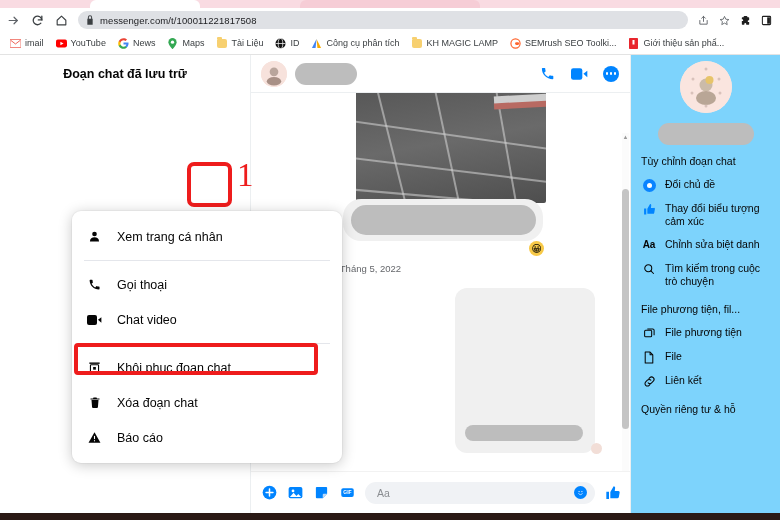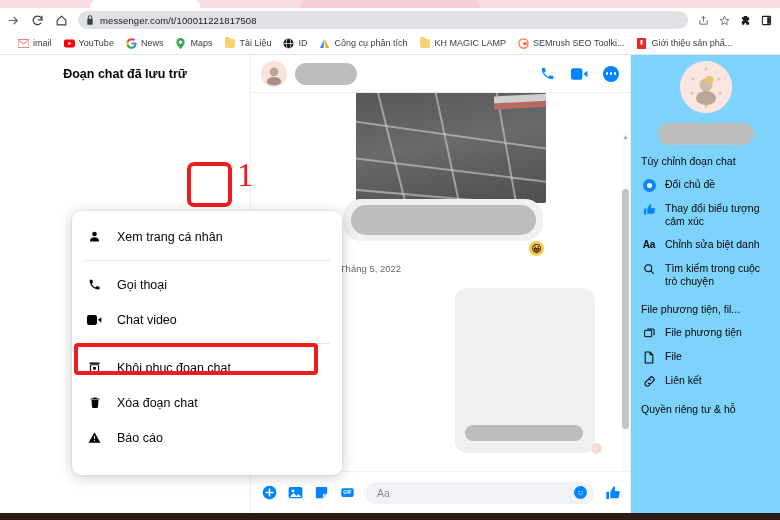--- a/index.html
+++ b/index.html
@@ -41,21 +41,21 @@
     font-size:9.5px; color:#202124; white-space:nowrap; overflow:hidden; text-overflow:ellipsis;
     letter-spacing:.1px;
   }
   .tool-icons { display:flex; align-items:center; gap:7px; padding-right:7px; color:#5f6368;}
   .tool-icons .ti { width:14px; height:14px; display:flex; align-items:center; justify-content:center;}
 
   
   .bookmarks {
     position:absolute; top:32px; left:0; width:780px; height:22px;
     background:#ffffff; display:flex; align-items:center; gap:0px;
-    padding-left:12px; overflow:hidden;
+    padding-left:4px; overflow:hidden;
   }
   .bm { display:flex; align-items:center; gap:4px; padding:0 6px; height:18px; white-space:nowrap; }
   .bm-label { font-size:9px; color:#3c4043; }
   .bm-ico { width:11px; height:11px; display:flex; align-items:center; justify-content:center; flex:0 0 auto;}
   .bm-ico svg, .bm-ico div { display:block; }
   .folder { width:10px; height:9px; background:#f7d070; border-radius:1px 2px 2px 2px; position:relative;}
   .folder:before{content:"";position:absolute;top:-2px;left:0;width:5px;height:2px;background:#f7d070;border-radius:1px 1px 0 0;}
 
   .chrome-sep { position:absolute; top:54px; left:0; width:780px; height:1px; background:#e3e3e3; }
 
@@ -97,21 +97,21 @@
     position:absolute; left:210px; top:245px;
     font-size:33px; color:#ee1c1c; font-weight:400; line-height:1;
     font-family:"Liberation Serif", serif;
   }
 
   
   .menu {
     position:absolute; left:72px; top:156px; width:270px;
     background:#ffffff; border-radius:9px;
     box-shadow:0 2px 14px rgba(0,0,0,.22), 0 0 0 1px rgba(0,0,0,.03);
-    padding:8px 0 20px 0; z-index:30;
+    padding:8px 0 8px 0; z-index:30;
   }
   .menu-item {
     display:flex; align-items:center; height:35px; padding:0 14px; gap:14px;
     font-size:12.5px; color:#050505;
   }
   .menu-ico { width:17px; display:flex; align-items:center; justify-content:center; color:#050505; flex:0 0 auto;}
   .menu-div { height:1px; background:#e4e6eb; margin:6px 12px; }
   .menu-item.highlighted { position:relative; }
   .hl-box-2 {
     position:absolute; left:74px; top:288px; width:244px; height:32px;

